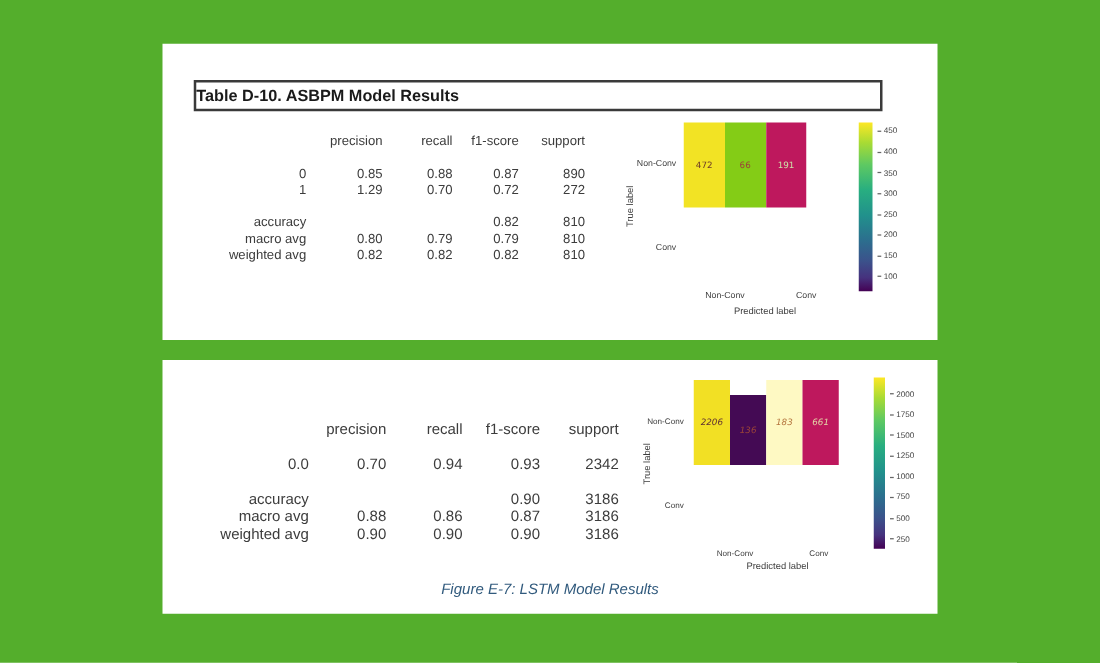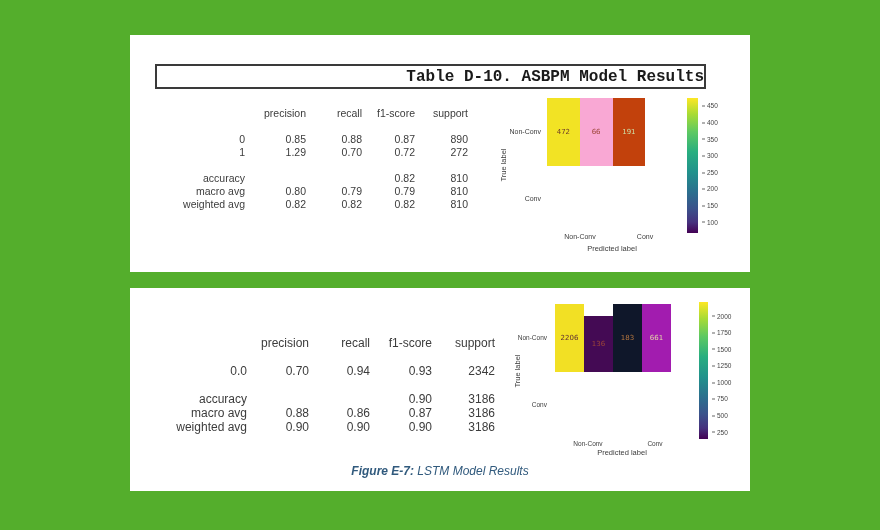--- a/index.html
+++ b/index.html
@@ -3,22 +3,22 @@
 <meta charset="utf-8">
 <style>
   * { margin:0; padding:0; box-sizing:border-box; }
   body { font-family:"Liberation Sans", sans-serif; }
   .stage { position:relative; width:880px; height:530px; background:#54ae2c; overflow:hidden; }
   .panel { position:absolute; left:130px; width:620px; background:#ffffff; }
   .panel1 { top:35px; height:237px; }
   .panel2 { top:288px; height:203px; }
 
   .title-box { position:absolute; left:25px; top:29px; width:551px; height:25px;
-    border:2px solid #3a3a3a; display:flex; align-items:center; justify-content:flex-end;
-    font-size:16px; font-weight:600; color:#1a1a1a;font-family:Liberation Mono, monospace; }
+    border:2px solid #3a3a3a; display:flex; align-items:center; justify-content:flex-start;
+    font-size:13px; font-weight:600; color:#1a1a1a; }
 
   .report { position:absolute; color:#3c3c3c; font-family:Liberation Sans, sans-serif; }
   .report .row { display:grid; }
   .report .row > span { text-align:right; white-space:pre; }
   .report1 { left:2px; top:72px; font-size:10.5px; line-height:13px; }
   .report1 .row { grid-template-columns:113px 61px 56px 53px 53px; height:13px; }
   .report1 .gap { margin-top:13px; }
   .report2 { left:2px; top:48px; font-size:12px; line-height:14px; }
   .report2 .row { grid-template-columns:115px 62px 61px 62px 63px; height:14px; }
   .report2 .gap { margin-top:14px; }
@@ -33,21 +33,21 @@
   .hm-xlabel { position:absolute; width:100px; text-align:center; font-size:7.5px; color:#3c3c3c; }
   .colorbar { position:absolute;
     background:linear-gradient(to bottom,#fde725 0%,#a8db34 12%,#5ec962 25%,#28ae80 40%,#21918c 55%,#2c6e8e 70%,#3b528b 82%,#46327e 92%,#440154 100%); }
   .cbticks { position:absolute; }
   .cbt { position:absolute; transform:translateY(-50%); font-size:6.5px; color:#444; white-space:nowrap; }
   .cbt::before { content:""; display:inline-block; width:3px; height:1px; background:#666;
     vertical-align:middle; margin-right:2px; }
 
   .caption { position:absolute; left:0; top:176px; width:620px; text-align:center;
     font-size:12px; font-style:italic; }
-  .caption .cap-prefix { font-weight:bold; }
+  .caption .cap-prefix { font-weight:normal; }
 </style>
 </head>
 <body>
 
 <div class="stage" style="background: rgb(84, 174, 44);">
 
   <section class="panel panel1">
 
     <div class="title-box">
       <span>Table D-10. ASBPM Model Results</span>
@@ -98,22 +98,22 @@
       </div>
     </div>
 
     <div>
       <div class="hm-ylabel" style="left:345px; top:124px;">True label</div>
       <div class="hm-rowlabel" style="left:340px; top:93px;">Non-Conv</div>
       <div class="hm-rowlabel" style="left:340px; top:160px;">Conv</div>
 
       <div class="cells" style="left:417px; top:63px; width:131px; height:135px;">
         <div class="cell" style="background: rgb(242, 227, 36); color: rgb(110, 60, 40);">472</div>
-        <div class="cell" style="background: #f9a8d4; color: rgb(156, 69, 56);">66</div>
-        <div class="cell" style="background: #c2410c; color: rgb(205, 224, 168);">191</div>
+        <div class="cell" style="background: #84cc16; color: rgb(156, 69, 56);">66</div>
+        <div class="cell" style="background: #be185d; color: rgb(205, 224, 168);">191</div>
       </div>
 
       <div class="hm-collabel" style="left:415px; top:198px;">Non-Conv</div>
       <div class="hm-collabel" style="left:480px; top:198px;">Conv</div>
       <div class="hm-xlabel" style="left:432px; top:209px;">Predicted label</div>
 
       <div class="colorbar" style="left:557px; top:63px; width:11px; height:135px;"></div>
       <div class="cbticks" style="left:572px; top:63px; width:24px; height:135px;">
         <span class="cbt" style="top:7.3px">450</span>
         <span class="cbt" style="top:23.9px">400</span>
@@ -165,25 +165,25 @@
         <span>0.90</span>
         <span>3186</span>
       </div>
     </div>
 
     <div>
       <div class="hm-ylabel" style="left:359px; top:77px;">True label</div>
       <div class="hm-rowlabel" style="left:346px; top:46px; font-size:6.5px;">Non-Conv</div>
       <div class="hm-rowlabel" style="left:346px; top:113px; font-size:6.5px;">Conv</div>
 
-      <div class="cells" style="left:425px; top:16px; width:116px; height:135px;">
+      <div class="cells" style="left:425px; top:16px; width:116px; height:135px;font-style:italic;">
         <div class="cell" style="background: rgb(242, 224, 36); color: rgb(94, 47, 51);">2206</div>
         <div class="cell" style="background: rgb(68, 10, 84); color: rgb(156, 69, 56); margin-top: 12px;">136</div>
-        <div class="cell" style="background: #0f172a; color: rgb(181, 118, 63);">183</div>
-        <div class="cell" style="background: #a21caf; color: rgb(227, 217, 168);">661</div>
+        <div class="cell" style="background: #fef9c3; color: rgb(181, 118, 63);">183</div>
+        <div class="cell" style="background: #be185d; color: rgb(227, 217, 168);">661</div>
       </div>
 
       <div class="hm-collabel" style="left:423px; top:152px; font-size:6.5px;">Non-Conv</div>
       <div class="hm-collabel" style="left:490px; top:152px; font-size:6.5px;">Conv</div>
       <div class="hm-xlabel" style="left:442px; top:160px;">Predicted label</div>
 
       <div class="colorbar" style="left:569px; top:14px; width:9px; height:137px;"></div>
       <div class="cbticks" style="left:582px; top:14px; width:26px; height:137px;">
         <span class="cbt" style="top:13.6px">2000</span>
         <span class="cbt" style="top:30.2px">1750</span>

